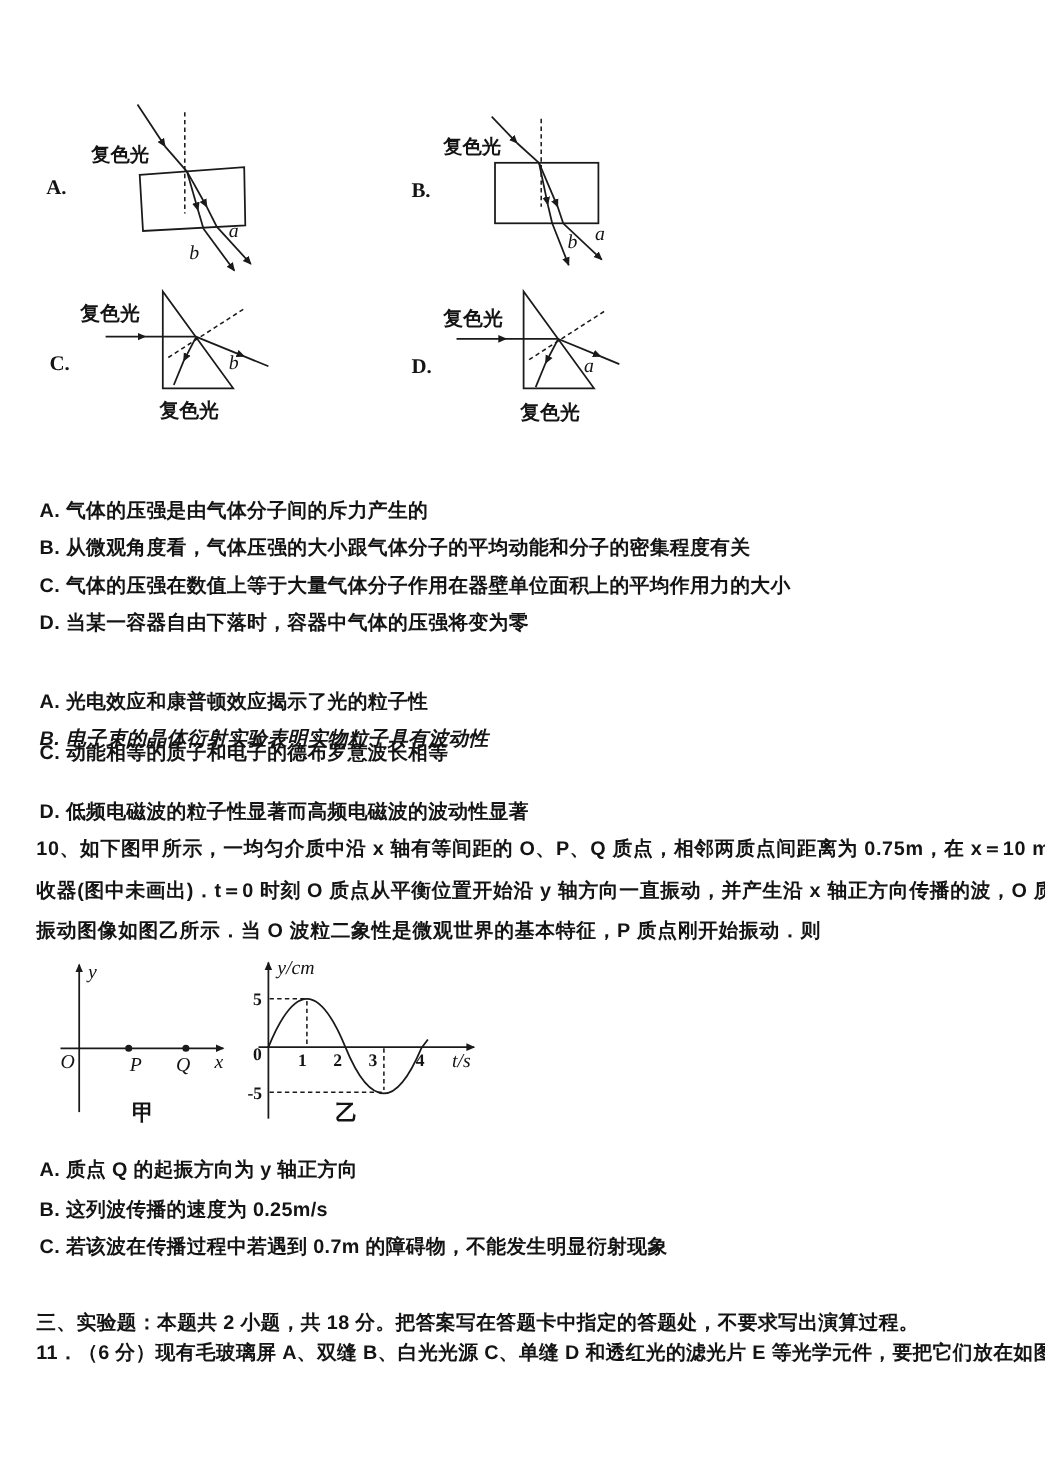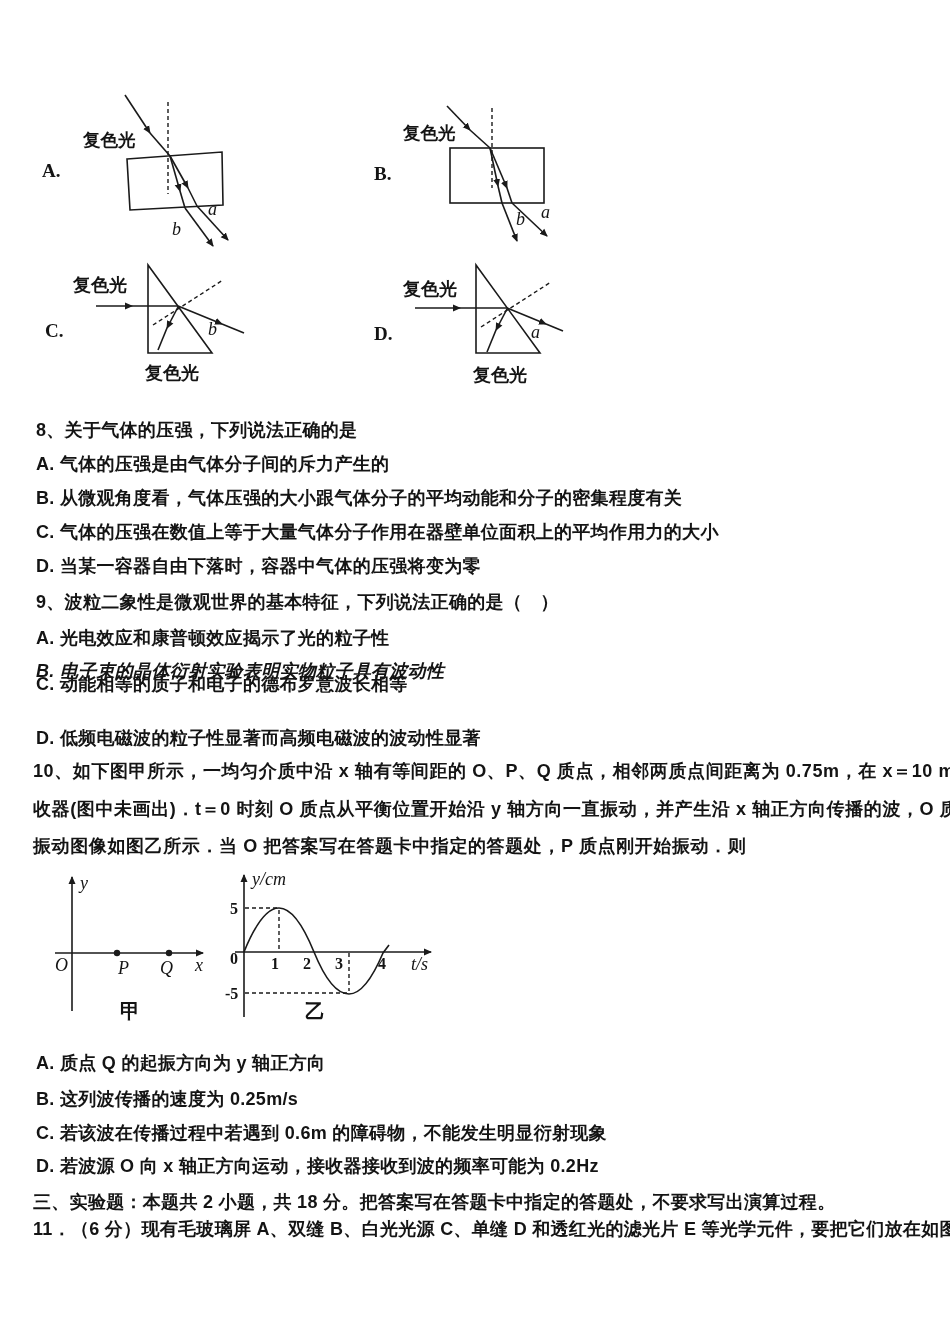--- a/index.html
+++ b/index.html
@@ -120,35 +120,33 @@
       <line x1="146" y1="71" x2="163" y2="78"></line>
     </g>
     <g>
       <line x1="107" y1="56" x2="96" y2="77" marker-end="url(#arr)"></line>
       <line x1="96" y1="77" x2="87" y2="99"></line>
     </g>
     <text class="math" x="131" y="85">a</text>
     <text class="cjk" x="73" y="128" font-size="18">复色光</text>
   </svg>
 
-  <div class="txt" style="top:418px;">8、关于气体的压强，下列说法正确的是</div>
   <div class="txt" style="top:452px;text-align:center;">A. 气体的压强是由气体分子间的斥力产生的</div>
   <div class="txt" style="top:520px;">C. 气体的压强在数值上等于大量气体分子作用在器壁单位面积上的平均作用力的大小</div>
   <div class="txt" style="top:486px;">B. 从微观角度看，气体压强的大小跟气体分子的平均动能和分子的密集程度有关</div>
   <div class="txt" style="top:554px;">D. 当某一容器自由下落时，容器中气体的压强将变为零</div>
 
-  <div class="txt" style="top:590px;">9、波粒二象性是微观世界的基本特征，下列说法正确的是（　）</div>
   <div class="txt" style="top:626px;text-align:center;">A. 光电效应和康普顿效应揭示了光的粒子性</div>
   <div class="txt" style="top:659px;font-style:italic;">B. 电子束的晶体衍射实验表明实物粒子具有波动性</div>
   <div class="txt" style="top:672px;">C. 动能相等的质子和电子的德布罗意波长相等</div>
   <div class="txt" style="top:726px;text-align:right;">D. 低频电磁波的粒子性显著而高频电磁波的波动性显著</div>
 
   <div class="txt stemwide" style="left:33px; top:759px;">10、如下图甲所示，一均匀介质中沿 x 轴有等间距的 O、P、Q 质点，相邻两质点间距离为 0.75m，在 x＝10 m 处有一接</div>
   <div class="txt stemwide" style="left:33px; top:797px;">收器(图中未画出)．t＝0 时刻 O 质点从平衡位置开始沿 y 轴方向一直振动，并产生沿 x 轴正方向传播的波，O 质点的</div>
-  <div class="txt stemwide" style="left:33px; top:834px;">振动图像如图乙所示．当 O 把答案写在答题卡中指定的答题处，P 质点刚开始振动．则</div>
+  <div class="txt stemwide" style="left:33px; top:834px;">振动图像如图乙所示．当 O 波粒二象性是微观世界的基本特征，P 质点刚开始振动．则</div>
 
   <svg class="fig" style="left:40px; top:865px;" width="175" height="165" viewBox="0 0 175 165">
     <line x1="32" y1="146" x2="32" y2="12" marker-end="url(#arr)"></line>
     <line x1="15" y1="88" x2="163" y2="88" marker-end="url(#arr)"></line>
     <text class="math" x="40" y="24">y</text>
     <text class="math" x="155" y="106">x</text>
     <text class="math" x="15" y="106">O</text>
     <circle cx="77" cy="88" r="3.2" fill="#1a1a1a" stroke="none"></circle>
     <circle cx="129" cy="88" r="3.2" fill="#1a1a1a" stroke="none"></circle>
     <text class="math" x="78" y="109">P</text>
@@ -173,19 +171,18 @@
     <path class="curve" d="M 19,87 C 30,60 42,43 54,43 C 66,43 78,60 89,87 C 100,114 112,129 124,129 C 136,129 147,114 158,88 L 164,80"></path>
     <text class="num" x="50" y="104" text-anchor="middle">1</text>
     <text class="num" x="82" y="104" text-anchor="middle">2</text>
     <text class="num" x="114" y="104" text-anchor="middle">3</text>
     <text class="num" x="157" y="104" text-anchor="middle">4</text>
     <text class="cjk" x="80" y="153" font-size="20">乙</text>
   </svg>
 
   <div class="txt" style="top:1051px;text-align:right;">A. 质点 Q 的起振方向为 y 轴正方向</div>
   <div class="txt" style="top:1087px;">B. 这列波传播的速度为 0.25m/s</div>
-  <div class="txt" style="top:1121px;">C. 若该波在传播过程中若遇到 0.6m 的障碍物，不能发生明显衍射现象</div>
-  <div class="txt" style="top:1154px;">D. 若波源 O 向 x 轴正方向运动，接收器接收到波的频率可能为 0.2Hz</div>
+  <div class="txt" style="top:1121px;">C. 若该波在传播过程中若遇到 0.7m 的障碍物，不能发生明显衍射现象</div>
 
   <div class="txt" style="left:33px; top:1190px;text-align:right;">三、实验题：本题共 2 小题，共 18 分。把答案写在答题卡中指定的答题处，不要求写出演算过程。</div>
   <div class="txt" style="left:33px; top:1217px;">11．（6 分）现有毛玻璃屏 A、双缝 B、白光光源 C、单缝 D 和透红光的滤光片 E 等光学元件，要把它们放在如图所示</div>
 
 </div>
 
 </body></html>

